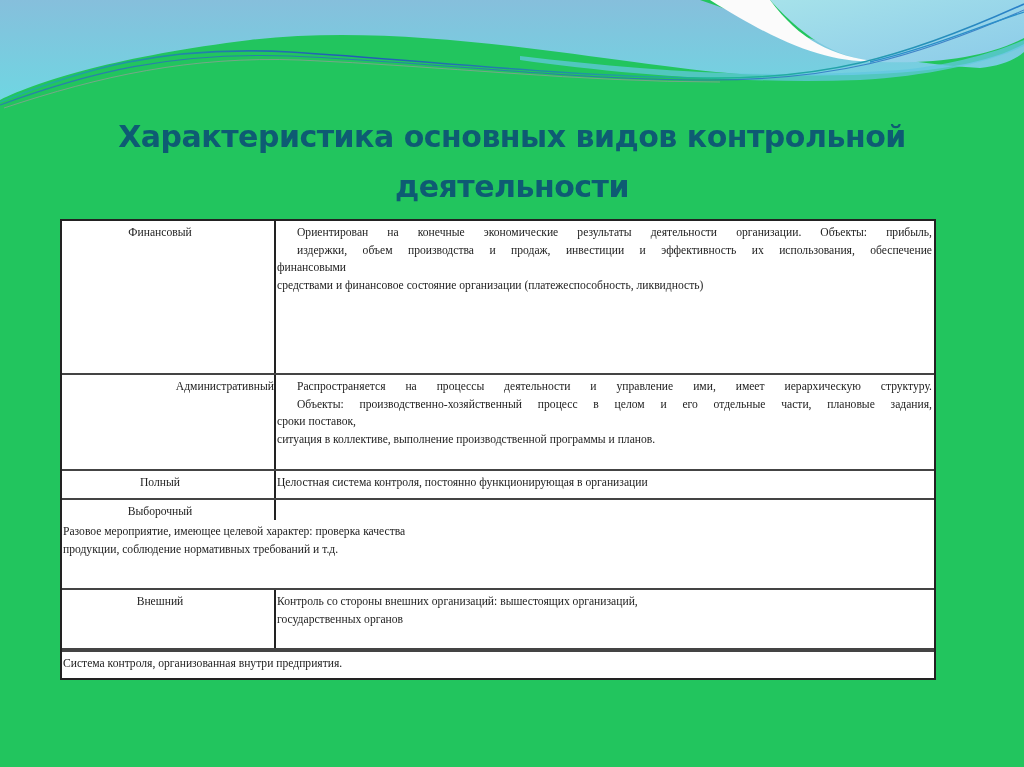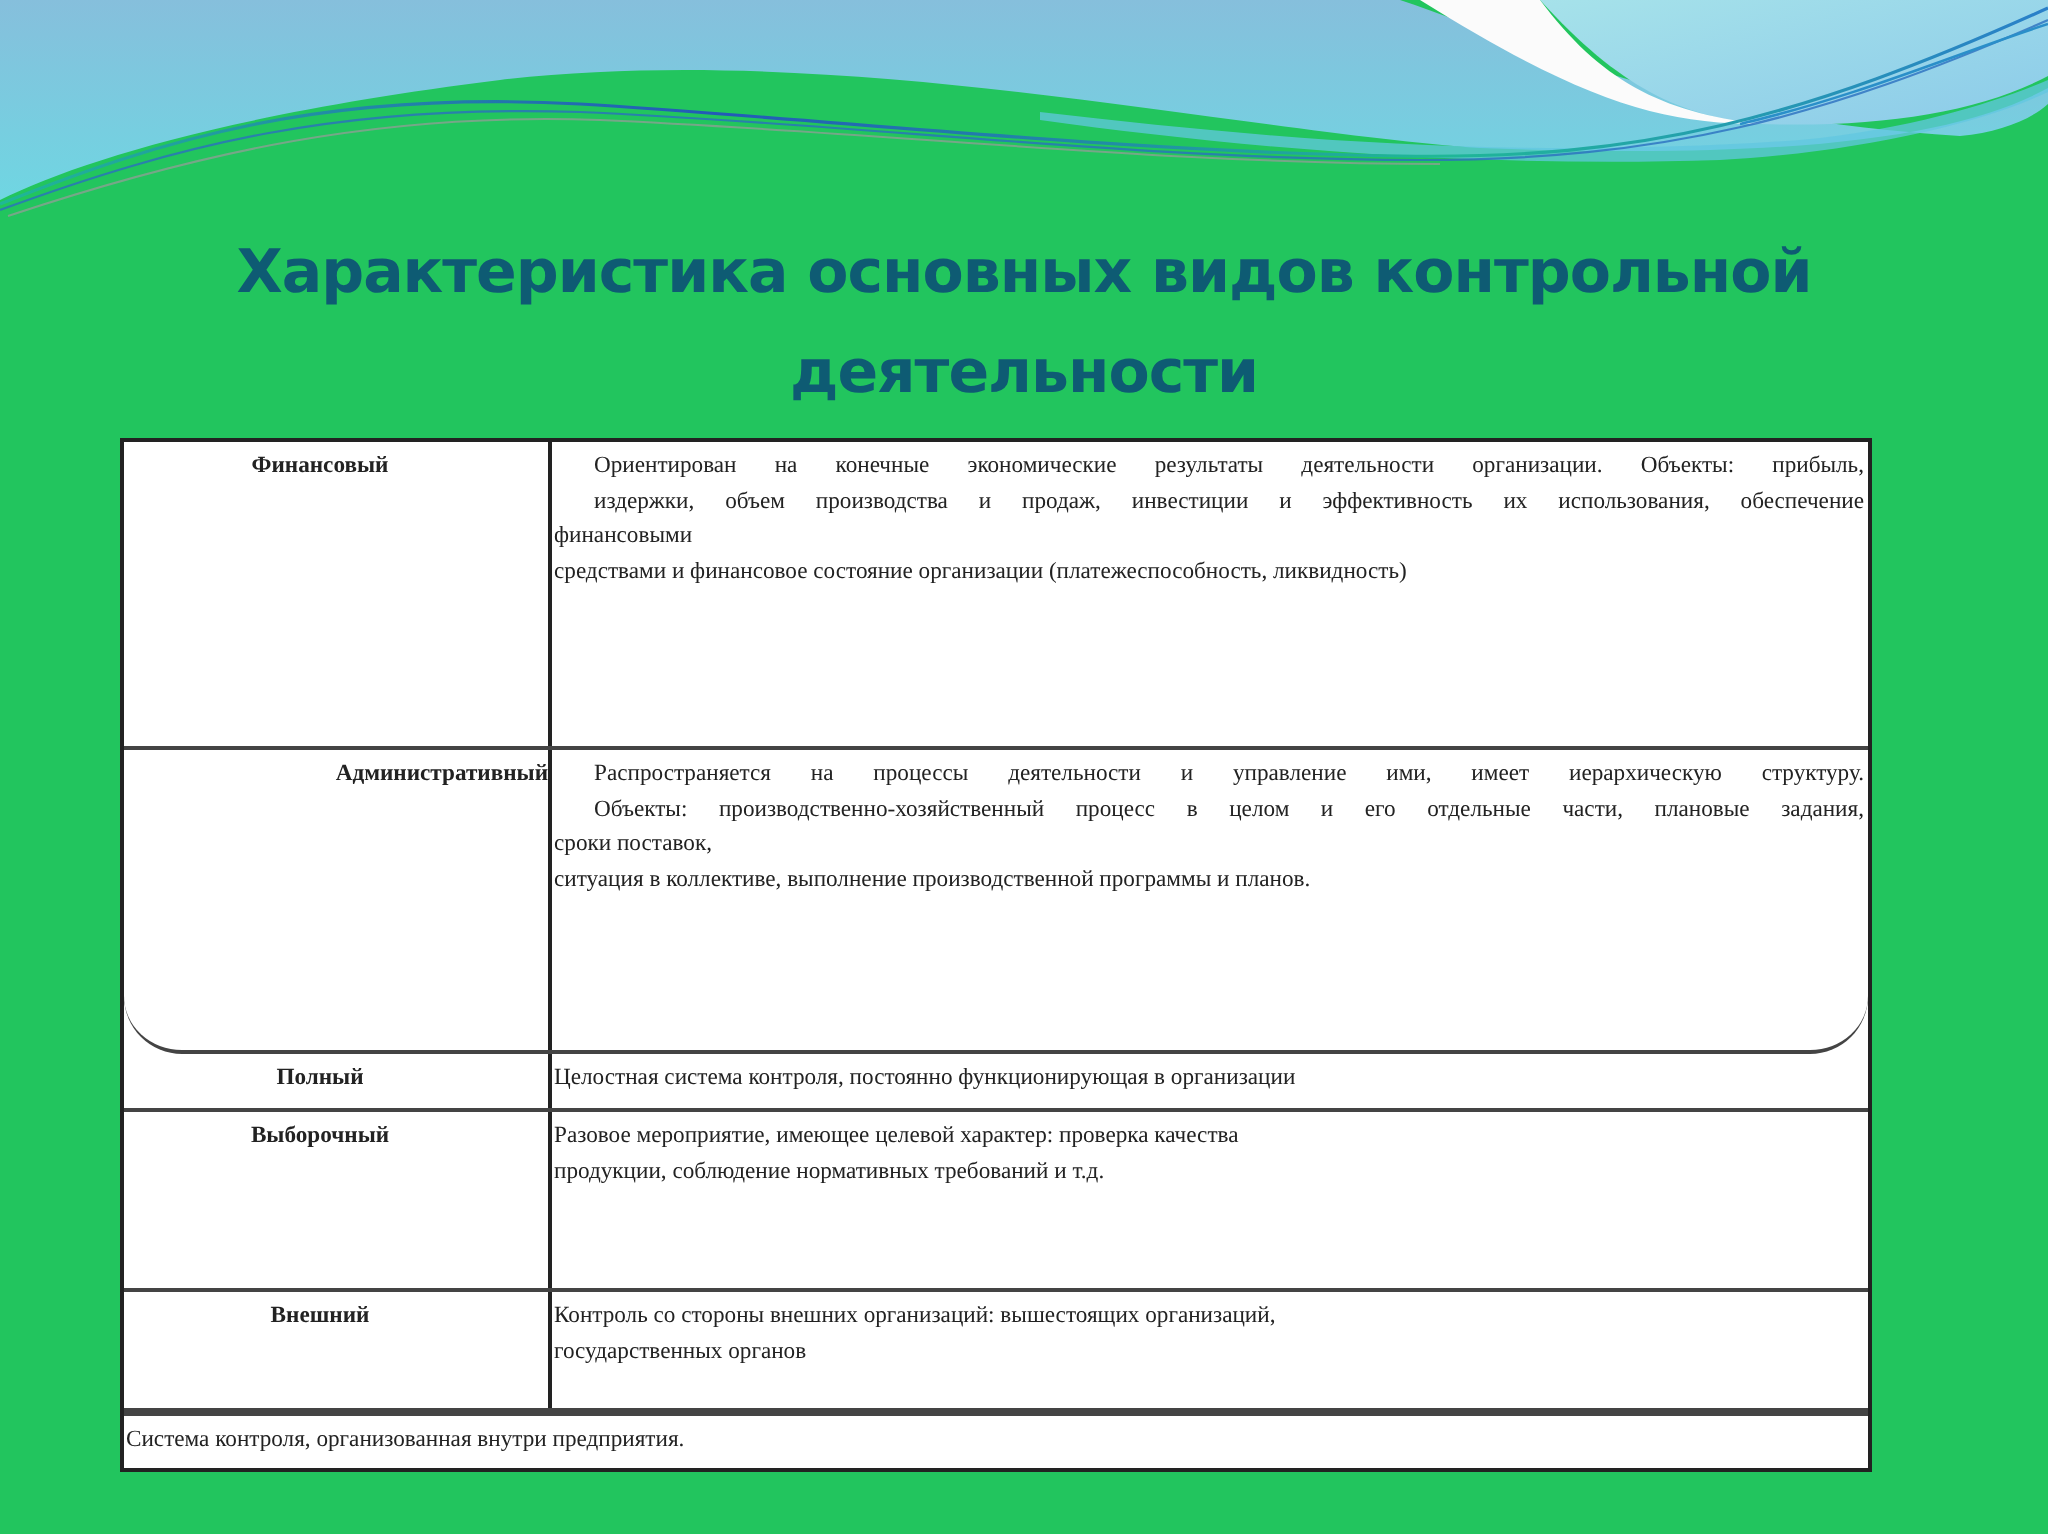--- a/index.html
+++ b/index.html
@@ -55,21 +55,20 @@
     }
     .row:last-child { border-bottom: none; }
     .row.double-top { border-top: 2px solid #444; }
     .cell-name {
       width: 214px;
       flex: none;
       border-right: 2px solid #222;
       box-sizing: border-box;
       padding: 3px 20px 0 4px;
       line-height: 17px;
-      font-weight: bold;
     }
     .cell-name.center { text-align: center; }
     .cell-name.right { text-align: right; padding-right: 0; }
     .cell-name span { display: inline-block; }
     .cell-desc {
       flex: 1;
       padding: 3px 2px 0 1px;
       line-height: 17.5px;
     }
     .cell-desc .line { display: block; }
@@ -124,42 +123,42 @@
         <span>Финансовый</span>
       </div>
       <div class="cell-desc">
         <span class="line justify">Ориентирован на конечные экономические результаты деятельности организации. Объекты: прибыль,</span>
         <span class="line justify">издержки, объем производства и продаж, инвестиции и эффективность их использования, обеспечение</span>
         <span class="line">финансовыми</span>
         <span class="line">средствами и финансовое состояние организации (платежеспособность, ликвидность)</span>
       </div>
     </div>
 
-    <div class="row" style="height:152px;border-radius:29px;">
+    <div class="row" style="height:96px;">
       <div class="cell-name right">
         <span>Административный</span>
       </div>
       <div class="cell-desc">
         <span class="line justify">Распространяется на процессы деятельности и управление ими, имеет иерархическую структуру.</span>
         <span class="line justify">Объекты: производственно-хозяйственный процесс в целом и его отдельные части, плановые задания,</span>
         <span class="line">сроки поставок,</span>
         <span class="line">ситуация в коллективе, выполнение производственной программы и планов.</span>
       </div>
     </div>
 
     <div class="row" style="height:29px;">
       <div class="cell-name center">
         <span>Полный</span>
       </div>
       <div class="cell-desc">
         <span class="line">Целостная система контроля, постоянно функционирующая в организации</span>
       </div>
     </div>
 
-    <div class="row" style="height:90px;">
+    <div class="row" style="height:90px;flex-direction:column;">
       <div class="cell-name center">
         <span>Выборочный</span>
       </div>
       <div class="cell-desc">
         <span class="line">Разовое мероприятие, имеющее целевой характер: проверка качества</span>
         <span class="line">продукции, соблюдение нормативных требований и т.д.</span>
       </div>
     </div>
 
     <div class="row" style="height:60px;">

